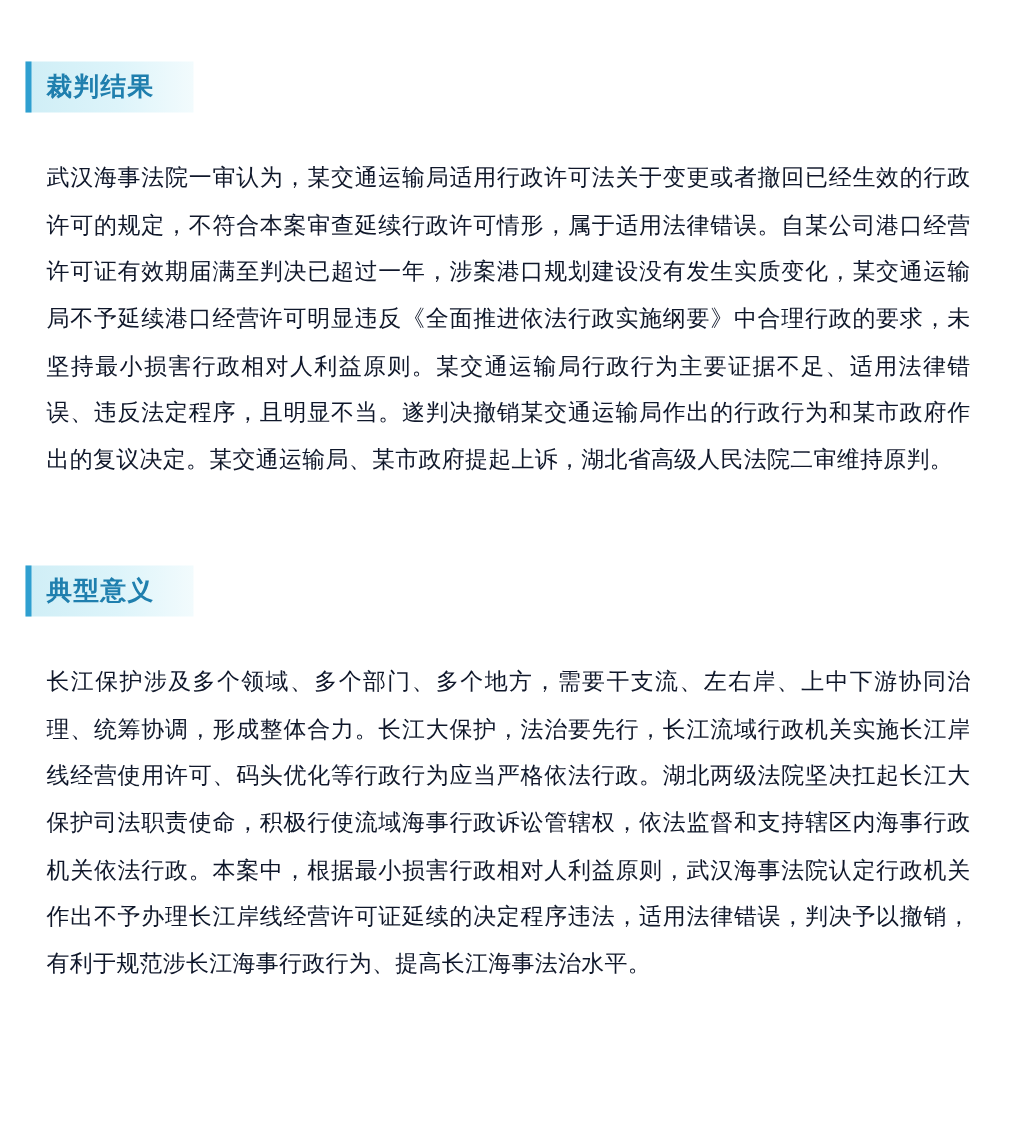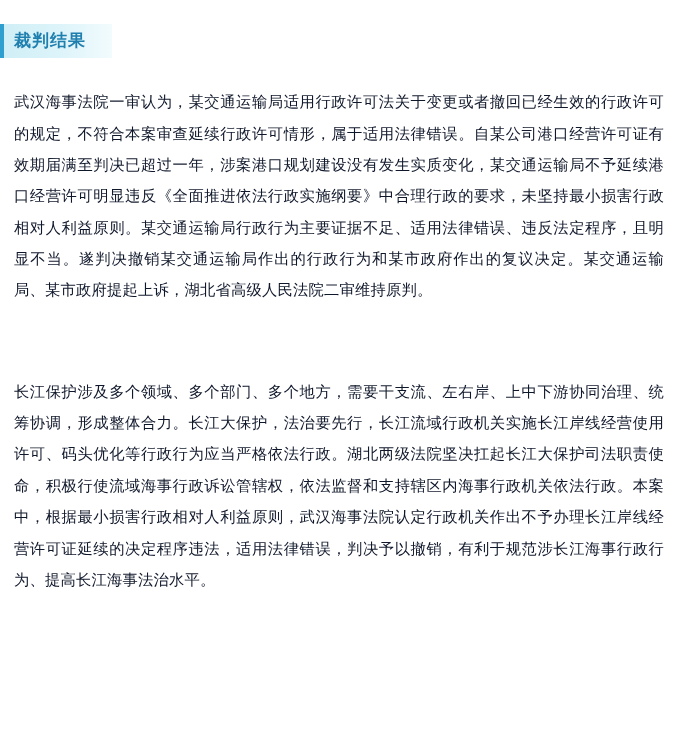--- a/index.html
+++ b/index.html
@@ -8,21 +8,21 @@
   }
   body {
     width: 678px;
     min-height: 752px;
     background: #ffffff;
     font-family: "Liberation Sans", "DejaVu Sans", sans-serif;
   }
   .page {
     width: 678px;
     box-sizing: border-box;
-    padding: 0;
+    padding: 17px;
     background: #ffffff;
   }
   .section {
     width: 100%;
   }
   .section-header {
     padding: 12px 0 0 0;
     margin: 0;
   }
   .header-tag {
@@ -76,20 +76,23 @@
     </div>
     <div class="spacer-small"></div>
     <div class="section-body">
       <p class="para">武汉海事法院一审认为，某交通运输局适用行政许可法关于变更或者撤回已经生效的行政许可的规定，不符合本案审查延续行政许可情形，属于适用法律错误。自某公司港口经营许可证有效期届满至判决已超过一年，涉案港口规划建设没有发生实质变化，某交通运输局不予延续港口经营许可明显违反《全面推进依法行政实施纲要》中合理行政的要求，未坚持最小损害行政相对人利益原则。某交通运输局行政行为主要证据不足、适用法律错误、违反法定程序，且明显不当。遂判决撤销某交通运输局作出的行政行为和某市政府作出的复议决定。某交通运输局、某市政府提起上诉，湖北省高级人民法院二审维持原判。</p>
     </div>
   </div>
 
   <div class="spacer-mid"></div>
 
   <div class="section">
+    <div class="section-header">
+      <span class="header-tag">典型意义</span>
+    </div>
     <div class="spacer-small"></div>
     <div class="section-body">
       <p class="para">长江保护涉及多个领域、多个部门、多个地方，需要干支流、左右岸、上中下游协同治理、统筹协调，形成整体合力。长江大保护，法治要先行，长江流域行政机关实施长江岸线经营使用许可、码头优化等行政行为应当严格依法行政。湖北两级法院坚决扛起长江大保护司法职责使命，积极行使流域海事行政诉讼管辖权，依法监督和支持辖区内海事行政机关依法行政。本案中，根据最小损害行政相对人利益原则，武汉海事法院认定行政机关作出不予办理长江岸线经营许可证延续的决定程序违法，适用法律错误，判决予以撤销，有利于规范涉长江海事行政行为、提高长江海事法治水平。</p>
     </div>
   </div>
 
   <div class="spacer-bottom"></div>
 
 </div>
 

